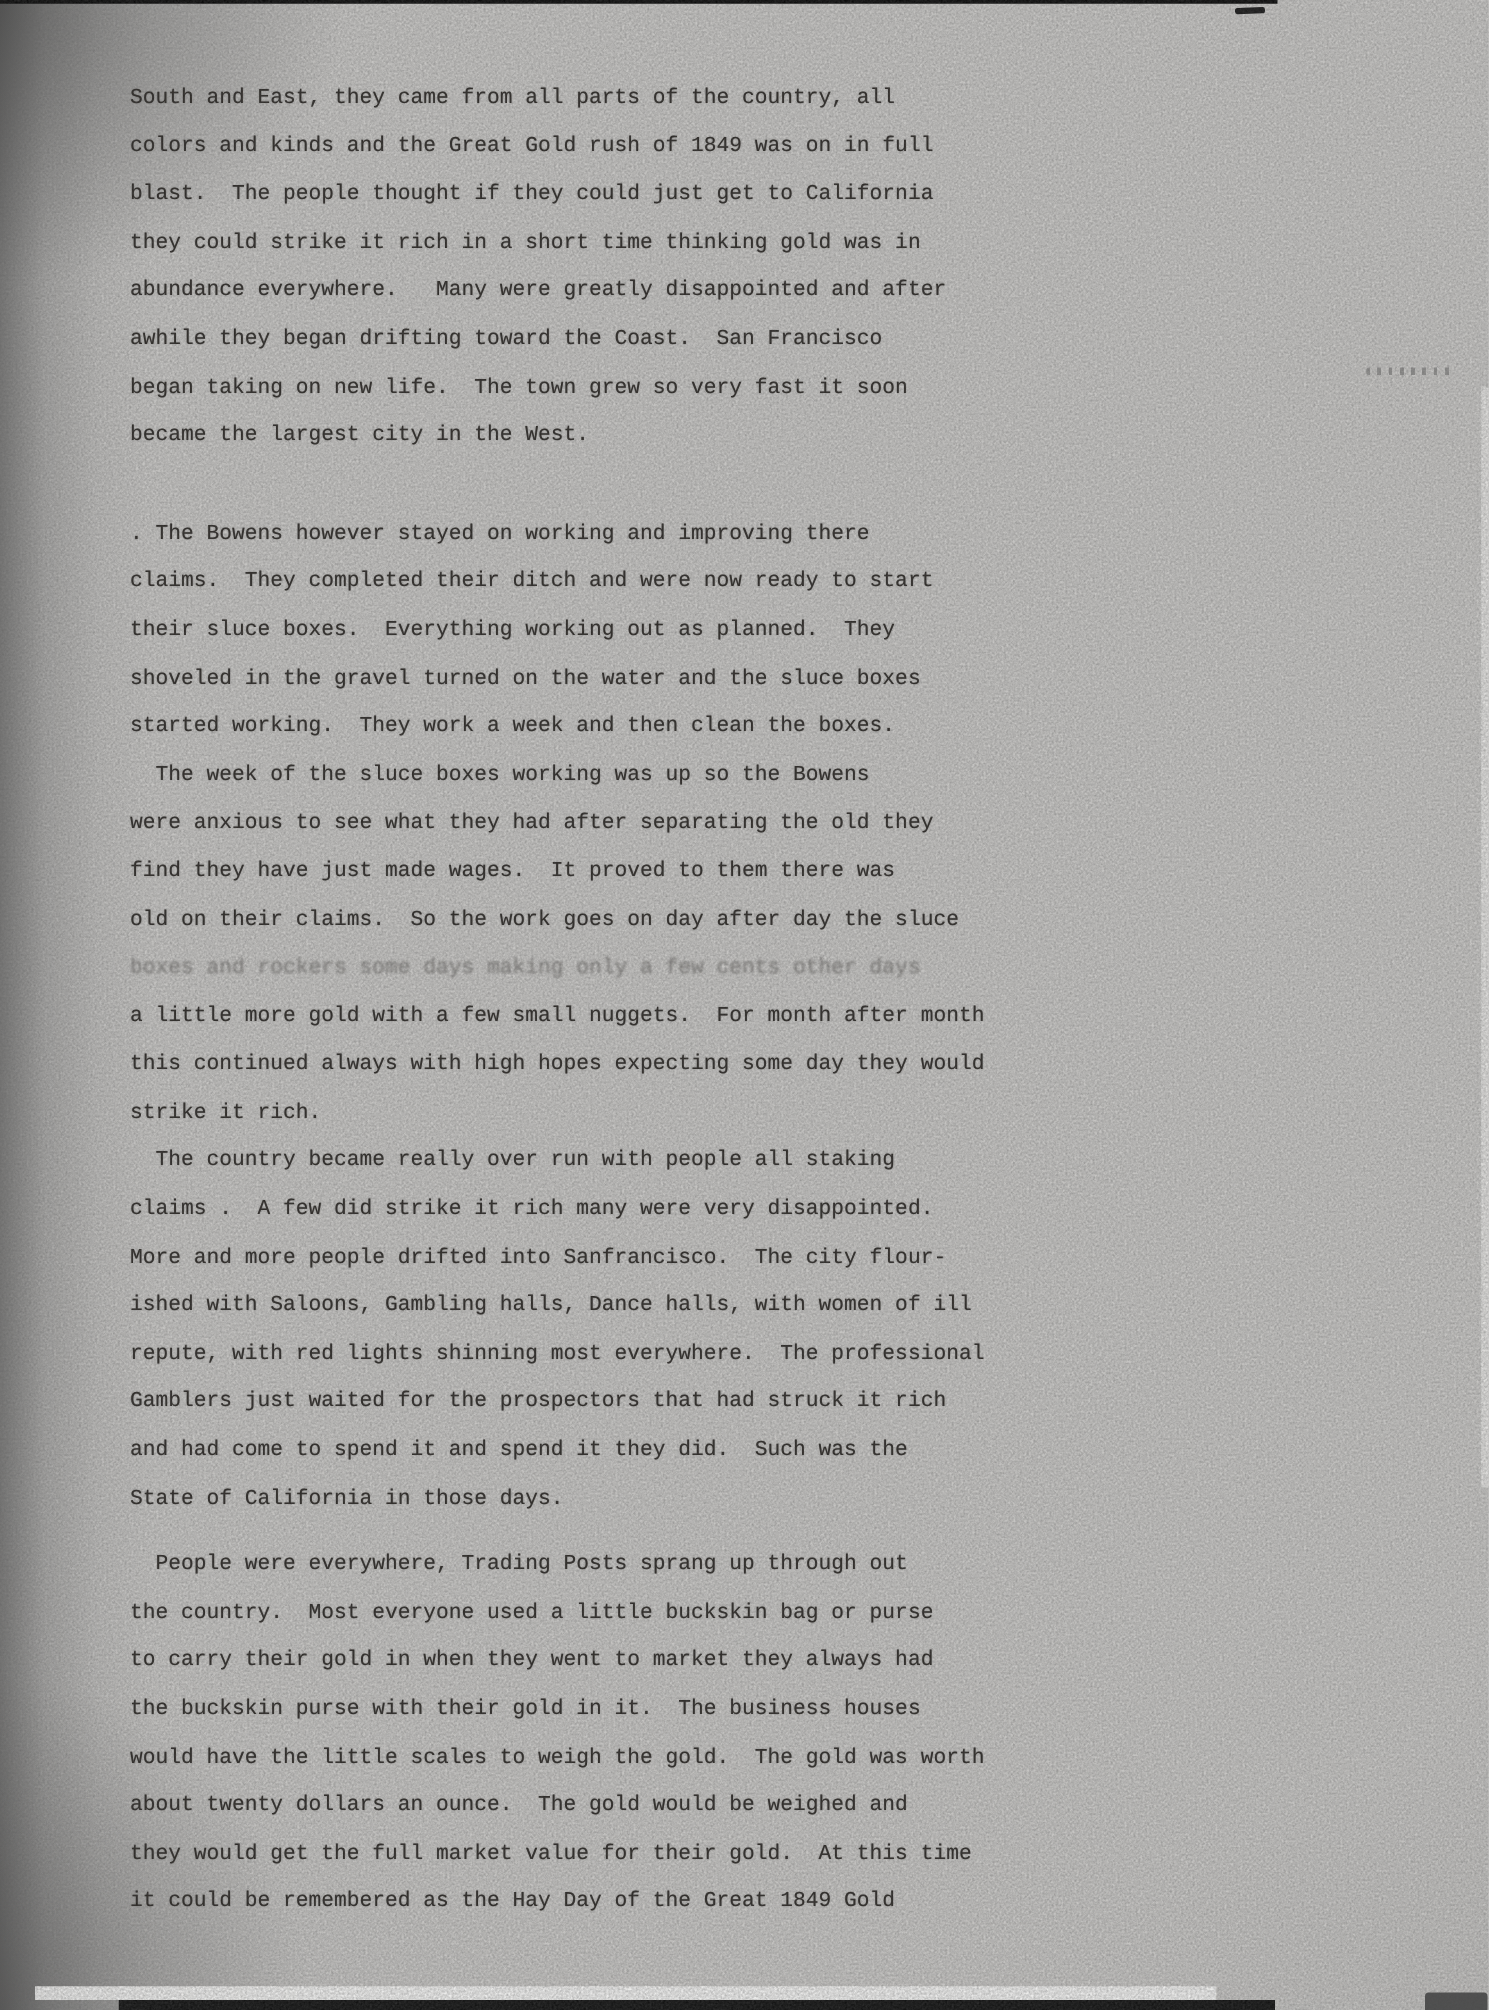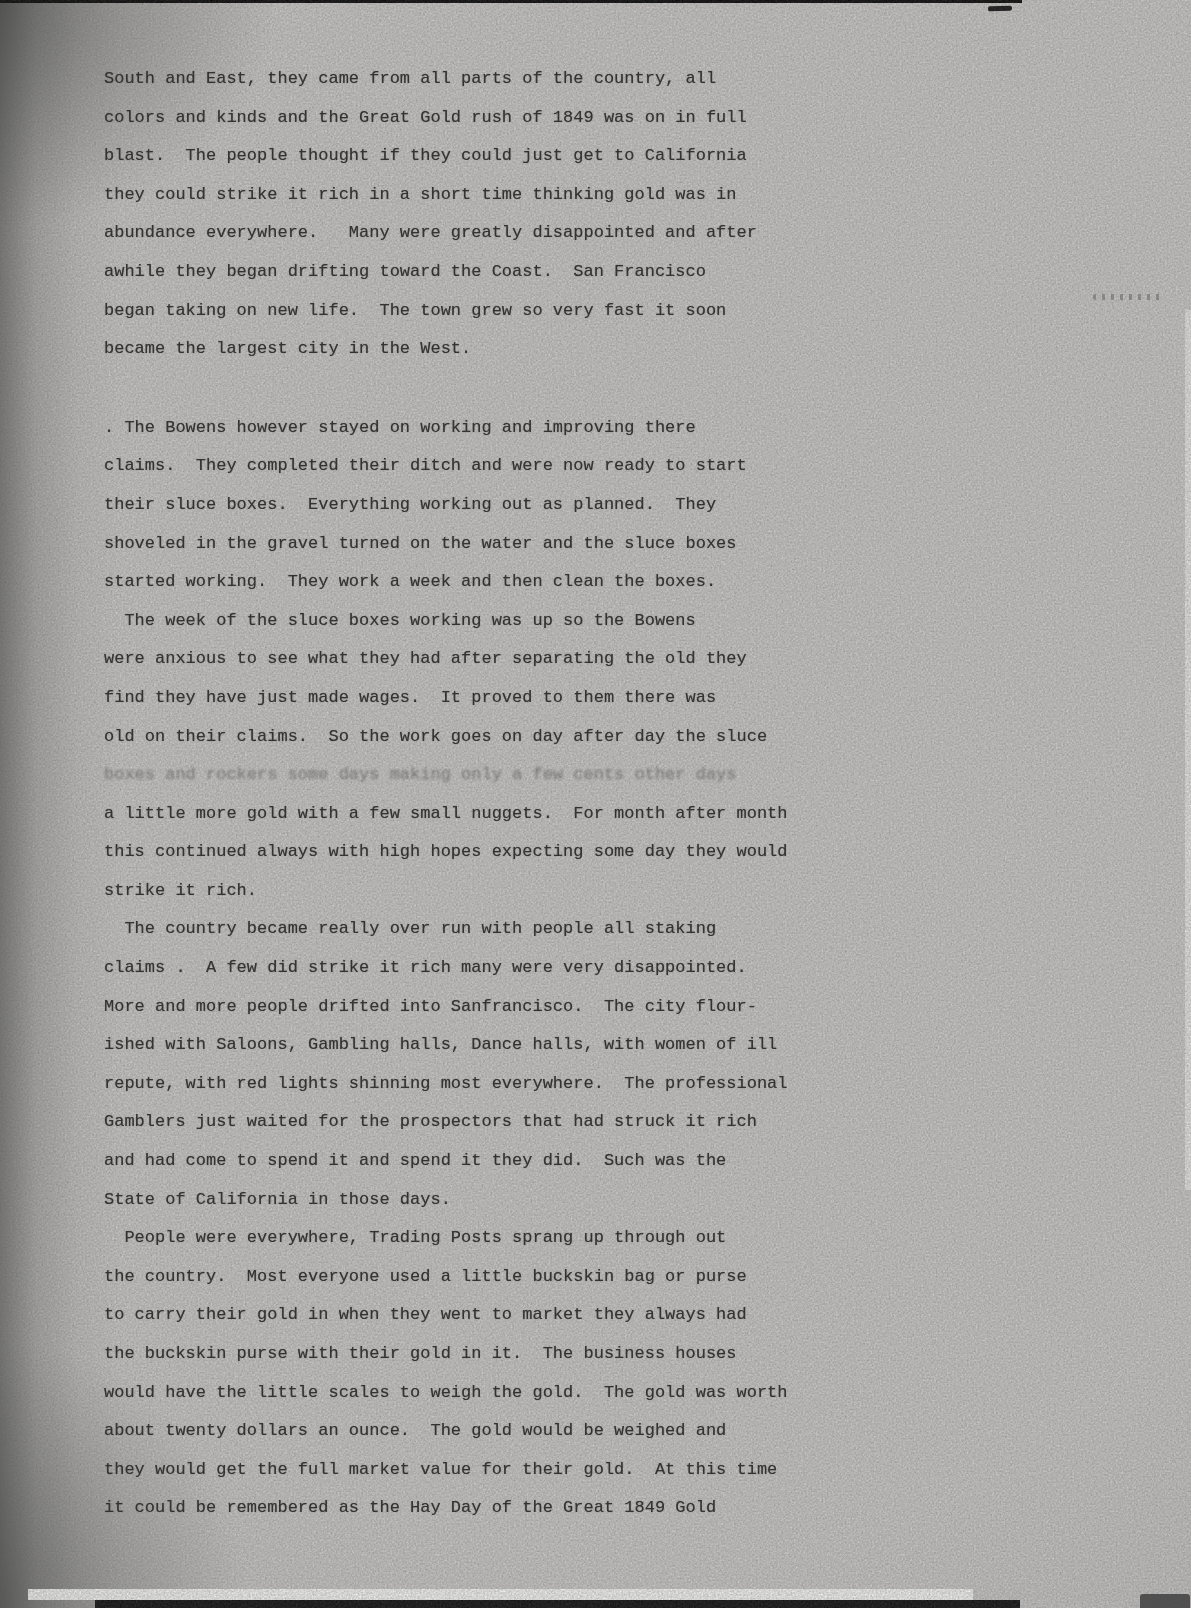--- a/index.html
+++ b/index.html
@@ -65,21 +65,21 @@
   #text-block {
     position: absolute; left: 104px; top: 60px; width: 1060px;
     font-size: 17px; line-height: 38.6px;
     color: var(--ink, #2e2b28);
     white-space: pre;
     filter: blur(0.35px);
     text-shadow: 0 0 1px rgba(46,43,40,.55);
   }
   .para { margin: 0; }
   #text-block .para:nth-child(2) { margin-top: 40px; }
-  #text-block .para:nth-child(5) { margin-top: 0; }
+  #text-block .para:nth-child(5) { margin-top: 14px; }
   .line { height: 38.6px; }
   .line.faded { opacity: .42; filter: blur(.8px); }
 </style>
 </head>
 <body>
 
 <div>
 
   <div class="vignette"></div>
   <div class="left-shade"></div>

